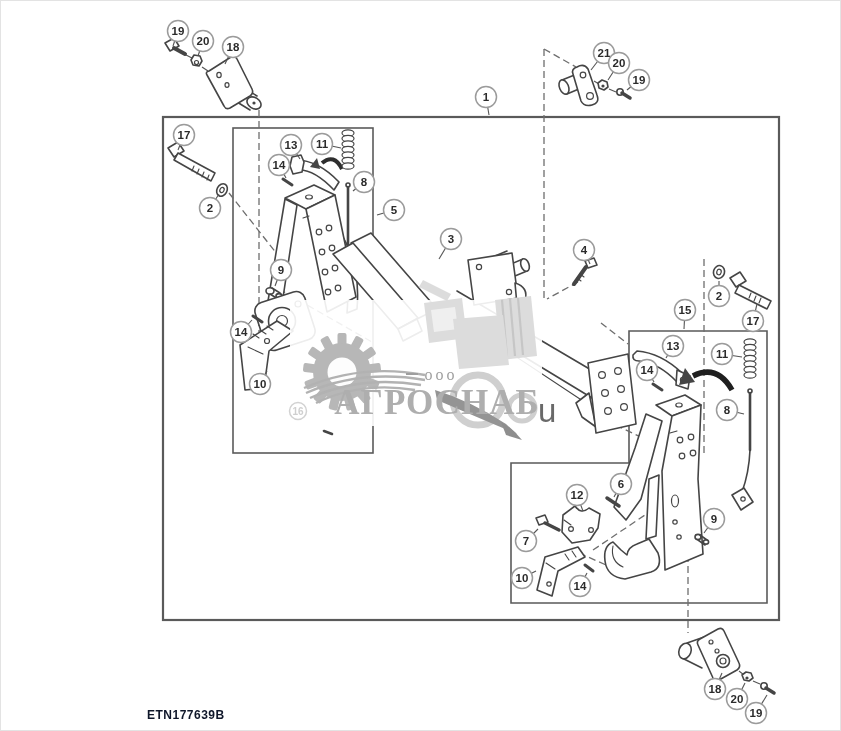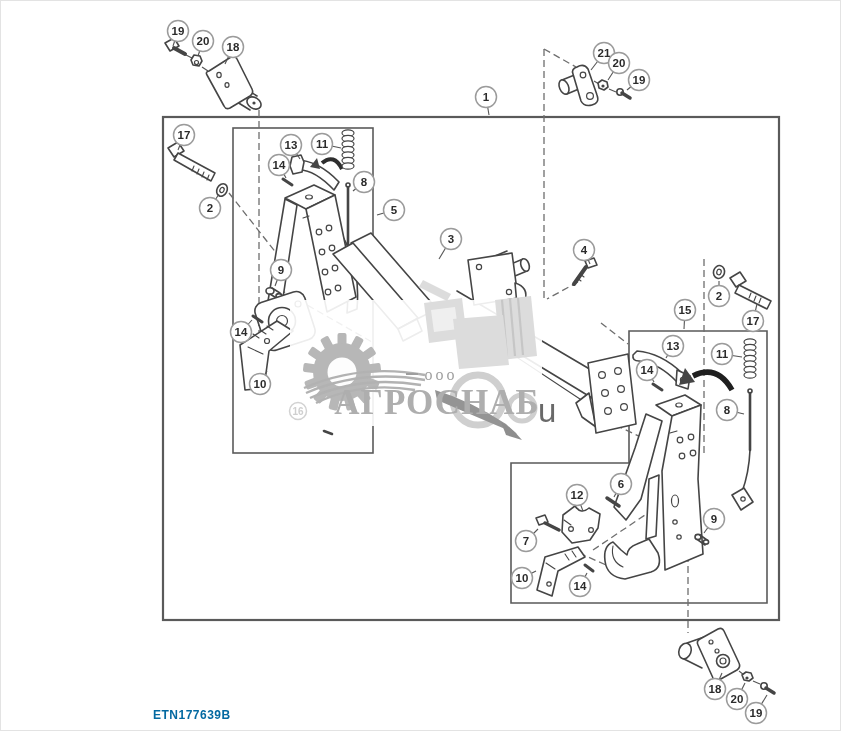--- a/index.html
+++ b/index.html
@@ -23,21 +23,21 @@
   
   .wm-wash{fill:#ffffff;opacity:.9;}
   .wm-light{fill:#dcdcdc;stroke:none;}
   .wm-mid{fill:#b7b7b7;stroke:none;}
   .wm-ring{stroke:#cfcfcf;fill:none;}
   .wm-leaf{stroke:#b2b2b2;fill:none;stroke-width:2.4;}
   .wm-dark{fill:#949494;stroke:none;}
   .wm-ooo{fill:#9e9e9e;font:16px "Liberation Serif",serif;letter-spacing:3px;text-anchor:middle;}
   .wm-brand{fill:#aeaeae;font:bold 35px "Liberation Serif",serif;letter-spacing:1px;text-anchor:middle;}
   .wm-u{fill:#696969;font:33px "Liberation Sans",sans-serif;}
-  .etn{position:absolute;left:152px;top:707px;color:#0369a1;font:bold 12px "Liberation Sans",sans-serif;letter-spacing:.5px;}
+  .etn{position:absolute;left:146px;top:707px;color:#0f172a;font:bold 12px "Liberation Sans",sans-serif;letter-spacing:.5px;}
 </style>
 </head>
 <body>
 
 <div class="page">
 <svg width="841" height="731" viewBox="0 0 841 731">
 
   <rect class="frame" x="162" y="116" width="616" height="503" stroke-width="2.2"></rect>
   <rect class="frame" x="232" y="127" width="140" height="325" stroke-width="1.6"></rect>
   <path class="frame" d="M628,330 H766 V602 H510 V462 H628 Z" stroke-width="1.6"></path>

